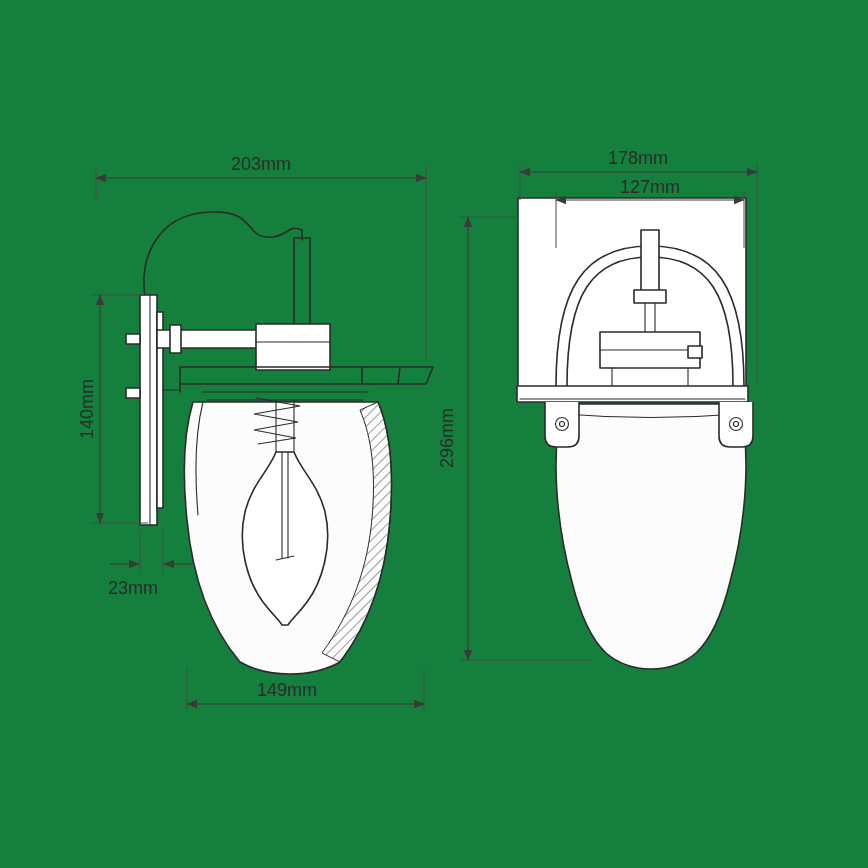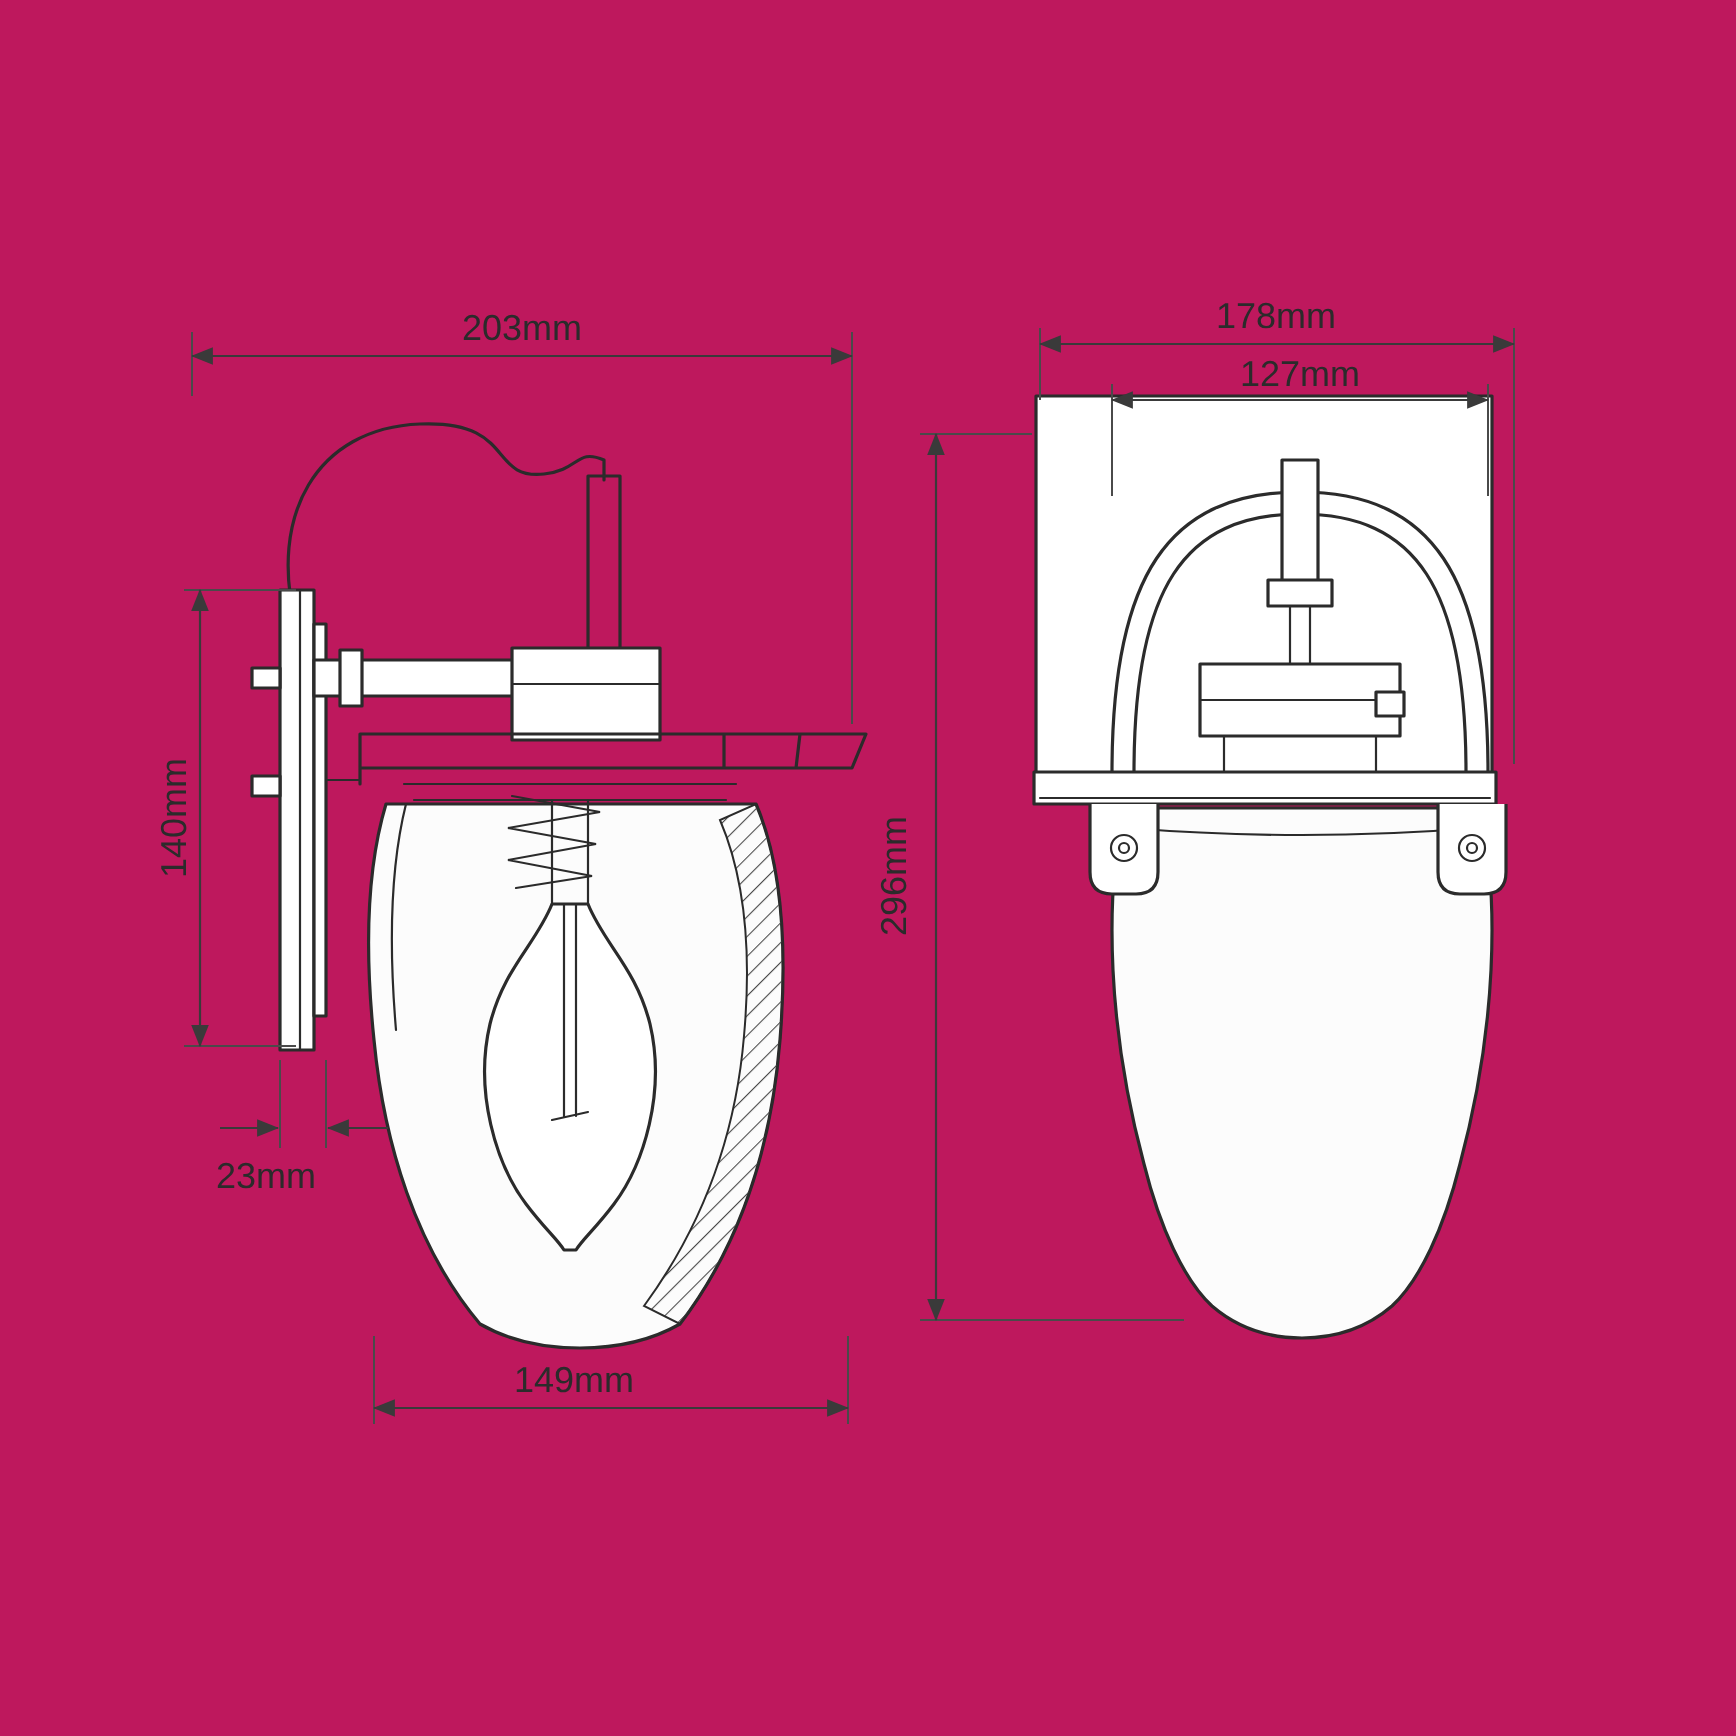--- a/index.html
+++ b/index.html
@@ -1,16 +1,16 @@
 <!DOCTYPE html>
 <html><head>
 <meta charset="utf-8">
 <style>
   html,body{margin:0;padding:0;background:#ffffff;}
-  .canvas{position:relative;width:868px;height:868px;background:#be185d;overflow:hidden;}
+  .canvas{position:relative;width:868px;height:868px;background:#15803d;overflow:hidden;}
   svg{display:block;}
   text{font-family:"Liberation Sans",sans-serif;font-size:18px;fill:#2b2b2b;}
   .fixture{stroke:#2b2b2b;fill:none;stroke-width:1.6;stroke-linecap:round;stroke-linejoin:round;}
   .fixture-fill{stroke:#2b2b2b;fill:#ffffff;stroke-width:1.6;stroke-linejoin:round;}
   .shade-fill{stroke:#2b2b2b;fill:#fcfcfc;stroke-width:1.6;stroke-linejoin:round;}
   .thin{stroke:#2b2b2b;fill:none;stroke-width:1.1;stroke-linecap:round;}
   .dim{stroke:#3a3a3a;fill:none;stroke-width:1.1;}
   .ext{stroke:#4a4a4a;fill:none;stroke-width:1;}
 </style>
 </head>

